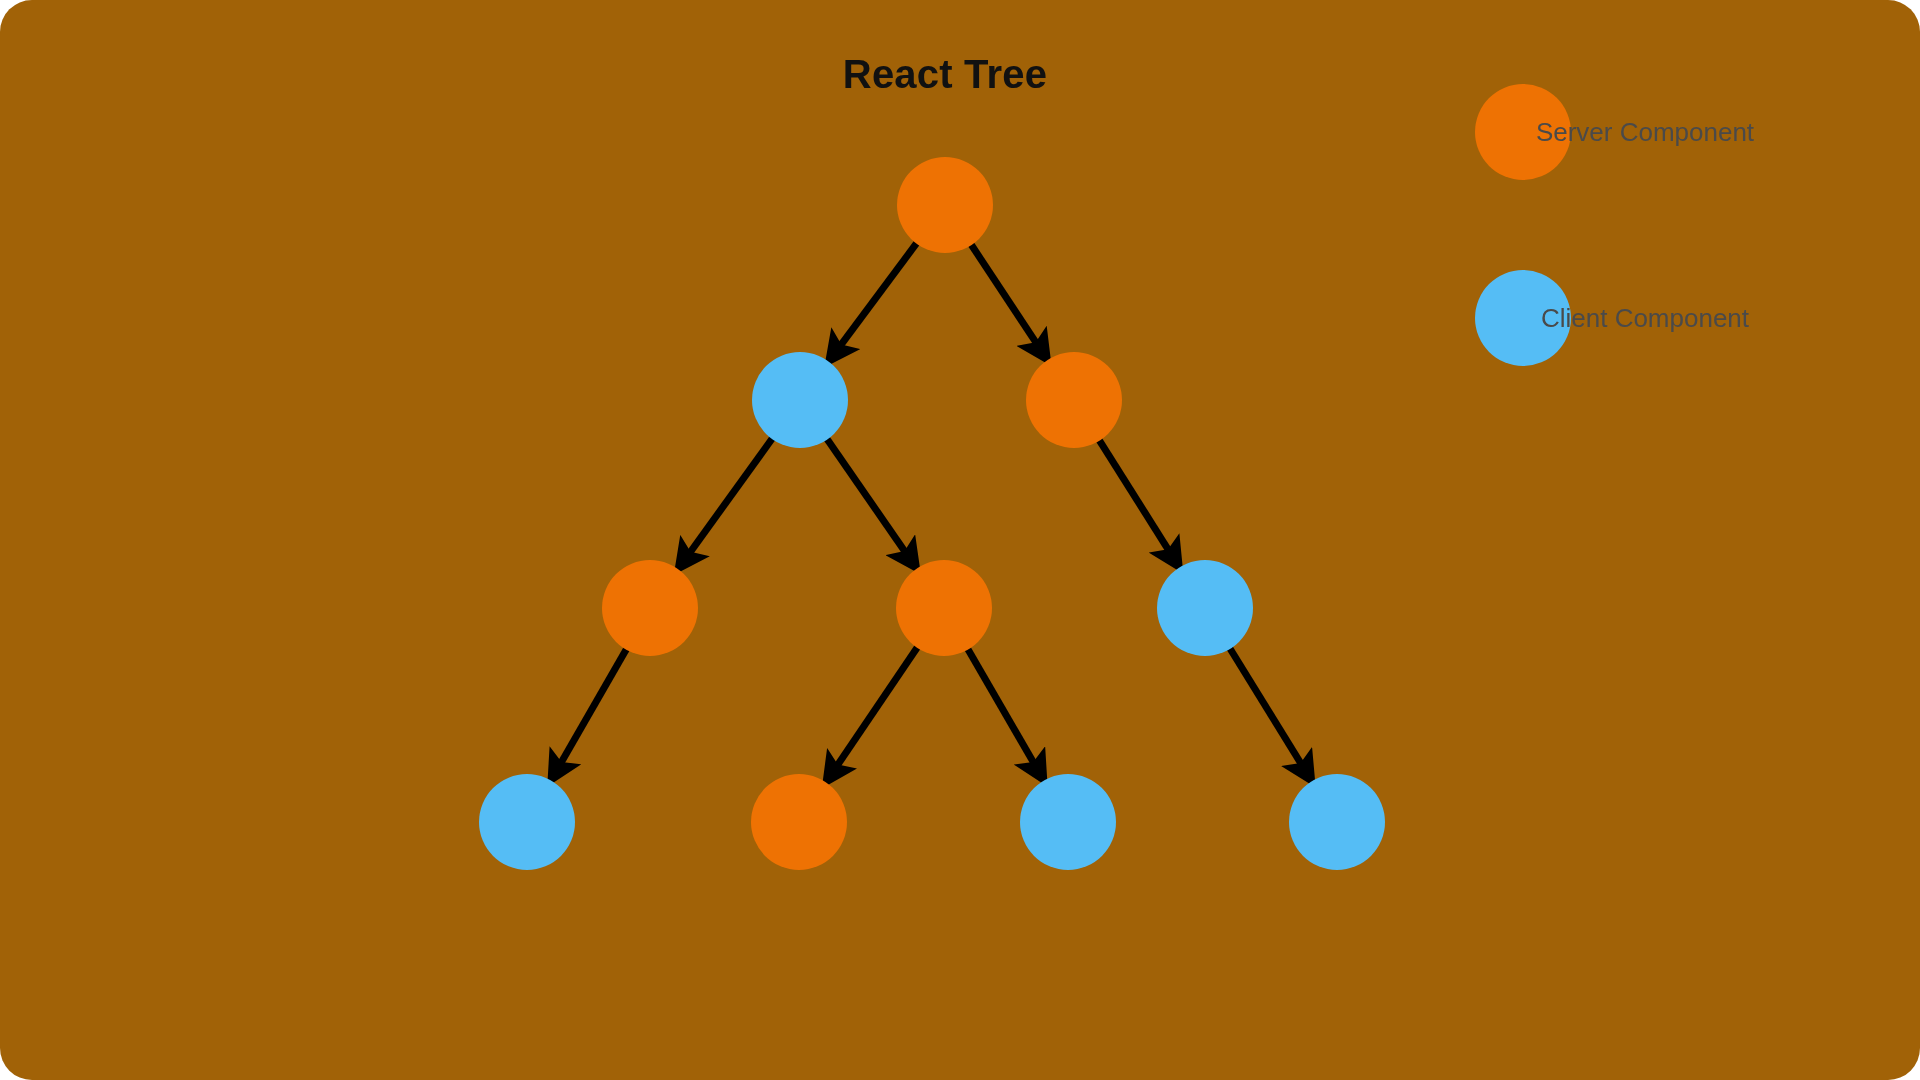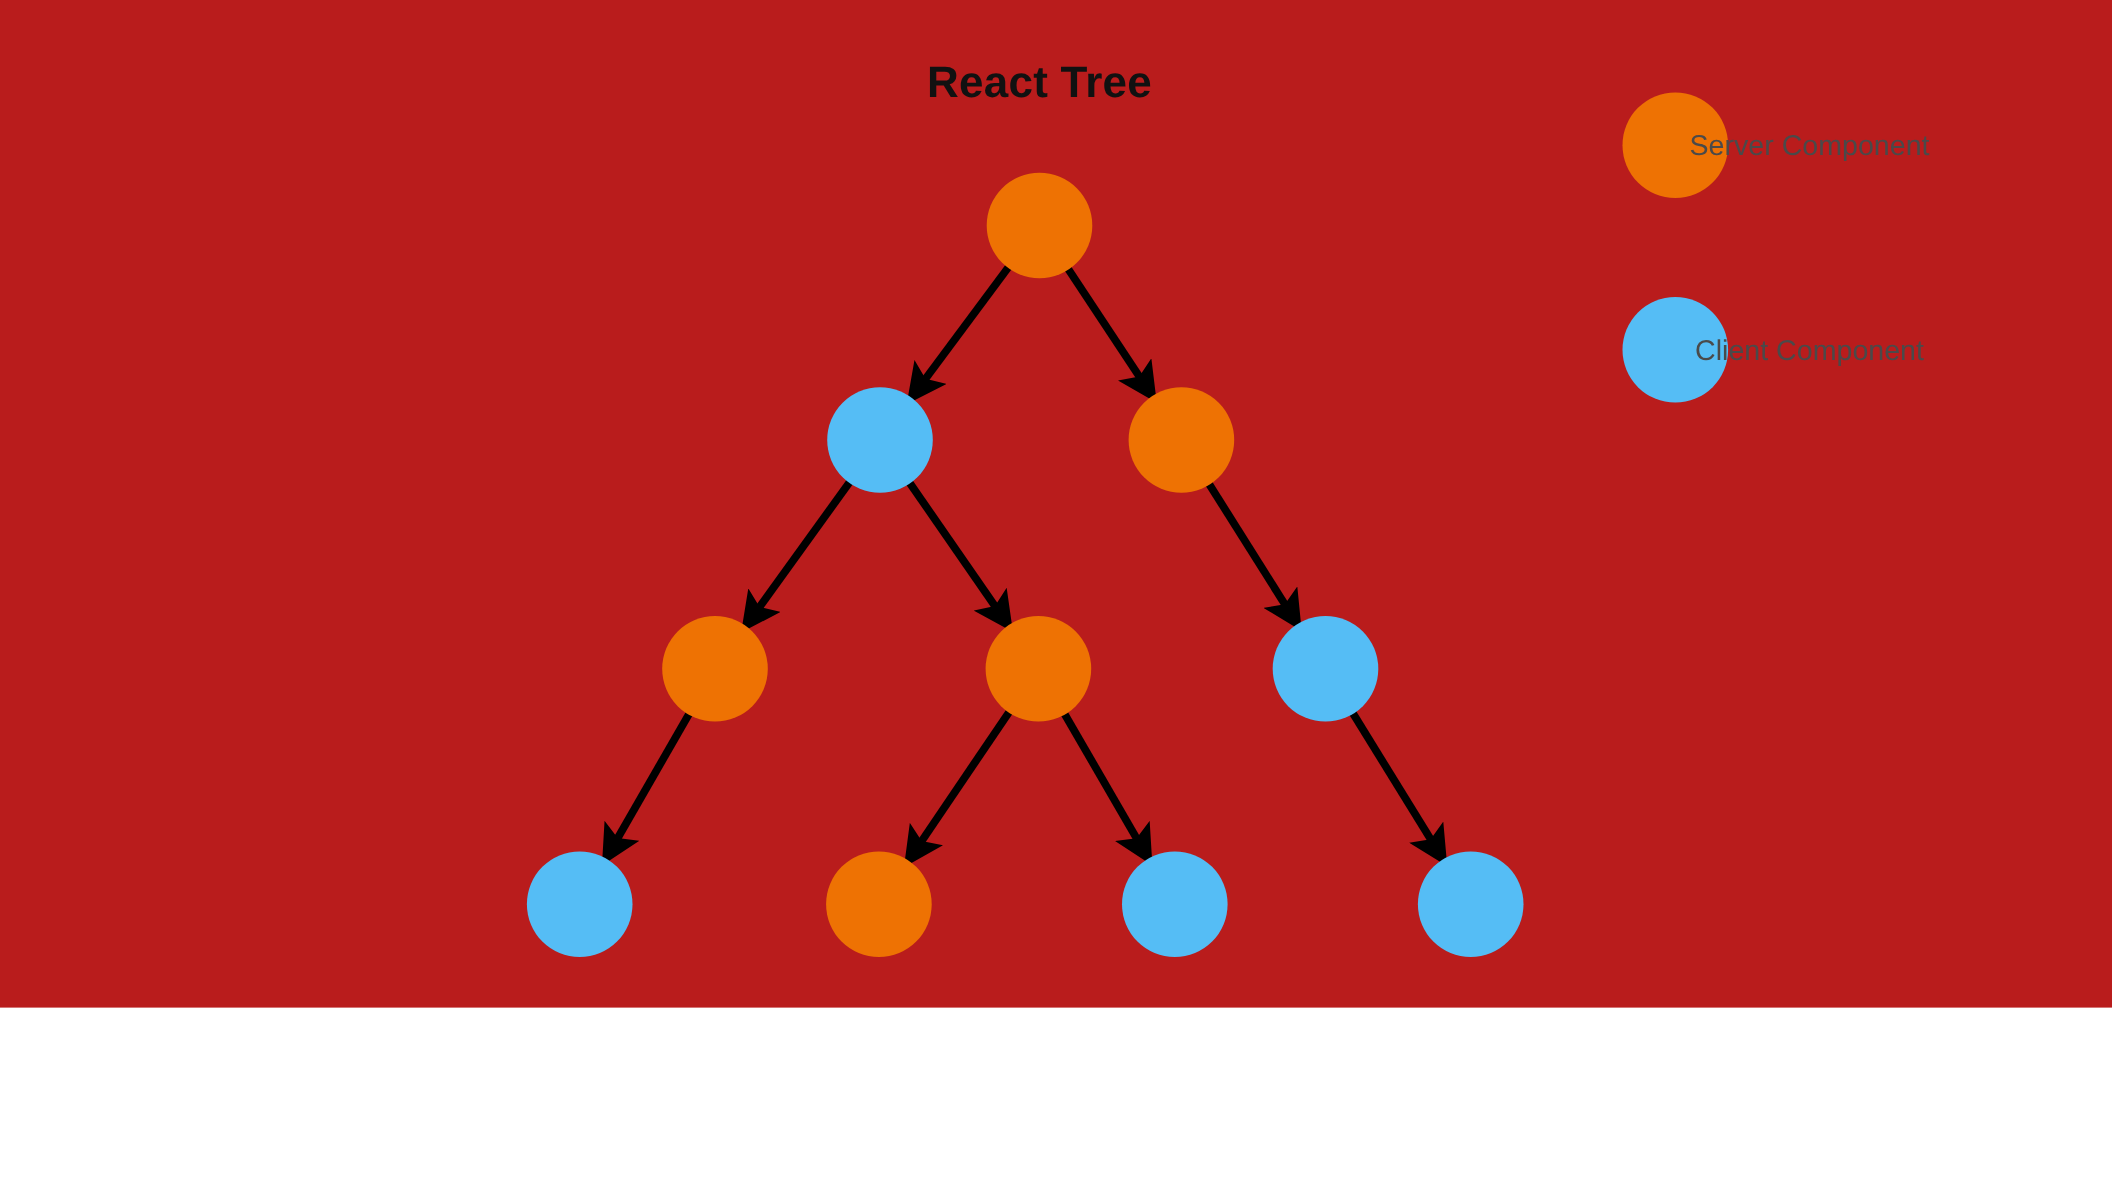--- a/index.html
+++ b/index.html
@@ -10,22 +10,23 @@
   }
   body {
     width: 1920px;
     height: 1080px;
     overflow: hidden;
     font-family: "Liberation Sans", sans-serif;
   }
   #canvas {
     position: relative;
     width: 1920px;
-    height: 916px;
-    background: #b91c1c;
+    height: 1080px;
+    background: #a16207;
+    border-radius: 32px;
   }
   #diagram-svg {
     position: absolute;
     top: 0;
     left: 0;
     width: 1920px;
     height: 1080px;
     display: block;
   }
   .title-text {

